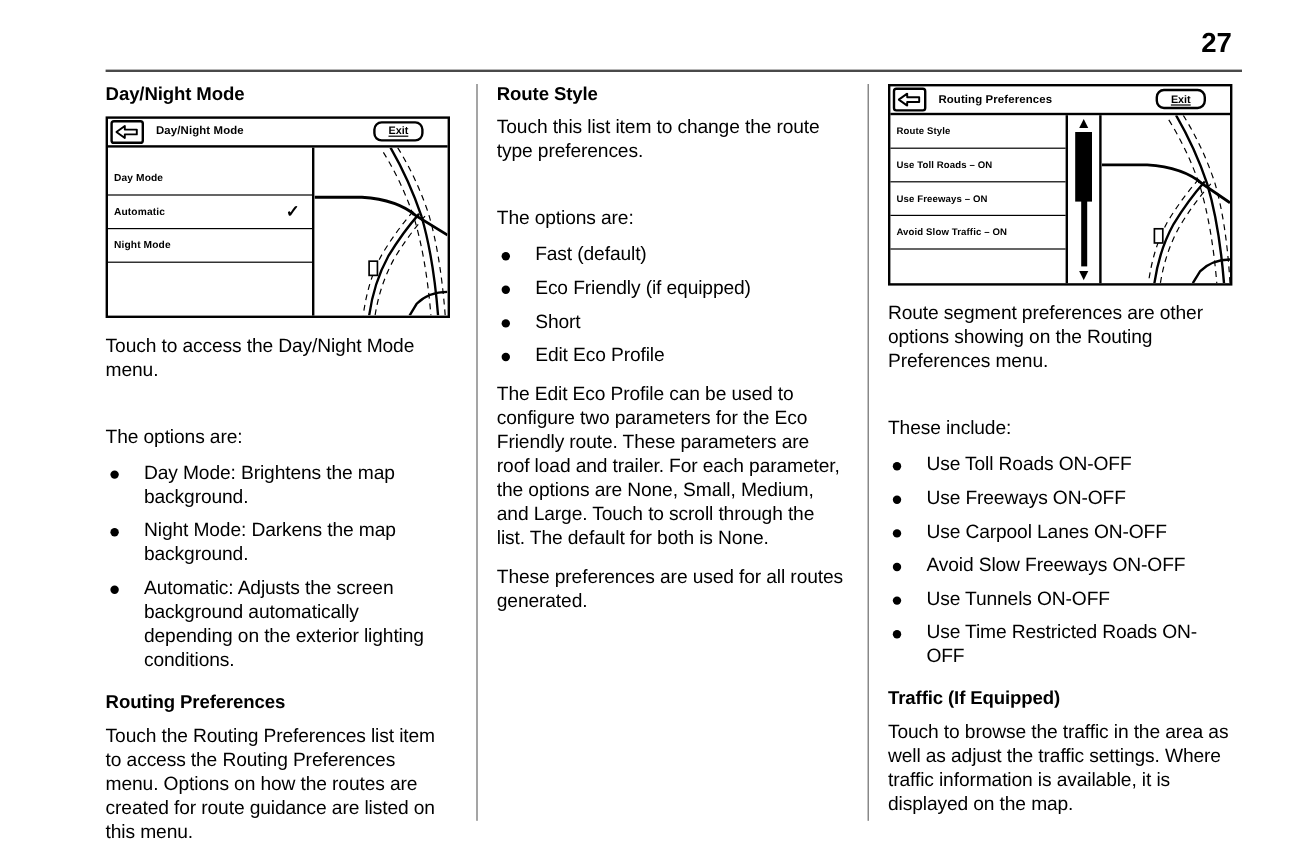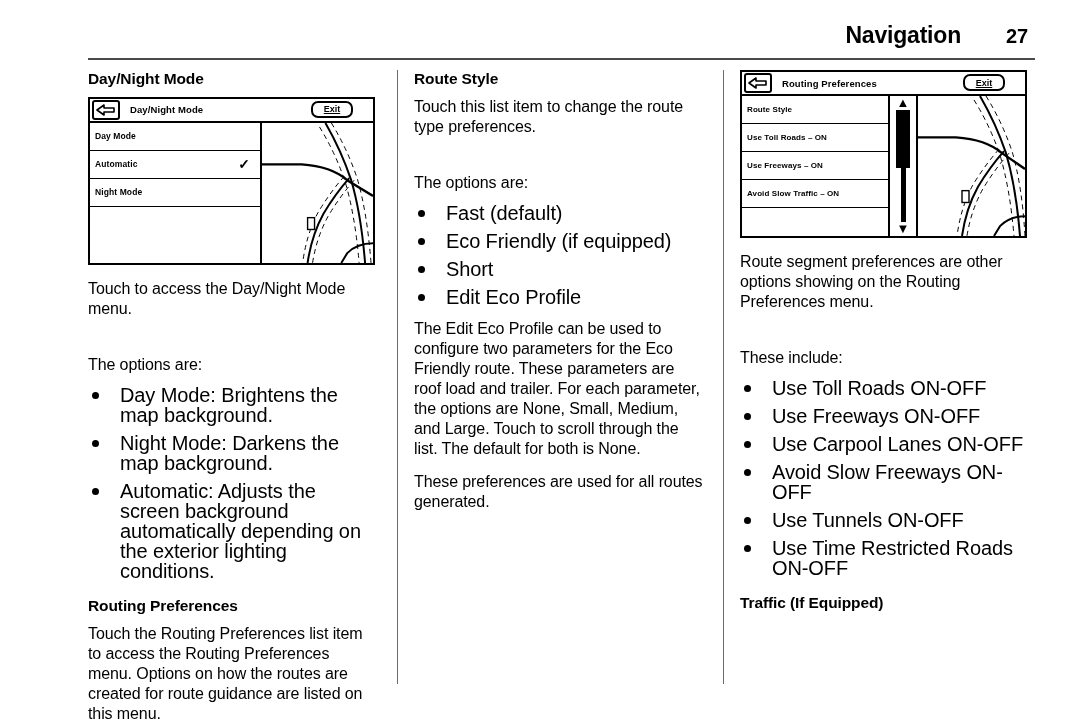--- a/index.html
+++ b/index.html
@@ -30,24 +30,24 @@
     align-items: baseline;
     gap: 40px;
     padding-right: 2px;
   }
   #page-header .hdr-title {
     font-size: 23px;
     font-weight: bold;
     letter-spacing: -0.2px;
   }
   #page-header .hdr-page {
-    font-size: 20px;
+    font-size: 23px;
     font-weight: bold;
     min-width: 32px;
-    text-align: center;
+    text-align: left;
   }
   #header-rule {
     position: absolute;
     left: 88px;
     top: 58px;
     width: 947px;
     height: 2px;
     background: #4a4a4a;
   }
 
@@ -89,21 +89,21 @@
   }
   p.para.tight { margin-bottom: 10px; margin-top: 36px; }
 
   ul.bullets {
     list-style: none;
     margin: 0 0 12px 0;
     padding: 0;
   }
   ul.bullets li {
     position: relative;
-    font-size: 20px;
+    font-size: 16px;
     line-height: 20px;
     padding-left: 32px;
     margin-bottom: 8px;
     letter-spacing: -0.1px;
   }
   ul.bullets li:last-child { margin-bottom: 0; }
   ul.bullets li::before {
     content: "";
     position: absolute;
     left: 4px;
@@ -205,21 +205,21 @@
   .dev-map svg { display: block; width: 100%; height: 100%; }
 
   
   #device-daynight {
     width: 287px;
     height: 168px;
   }
   #device-daynight .dev-list {
     width: 172px;
     border-right: 2px solid #000;
-    padding-top: 0;
+    padding-top: 12px;
   }
   #device-daynight .dev-list .li { height: 28px; }
   #device-daynight .dev-list .li:first-child { border-top: 0; }
   #device-daynight .dev-list-spacer { flex: 1 1 auto; }
 
   
   #device-routing {
     width: 287px;
     height: 168px;
   }
@@ -254,21 +254,20 @@
     width: 14px;
     height: 58px;
     background: #000;
   }
 </style>
 </head>
 <body>
 
 <div id="page-header">
   <div class="hdr-row">
-    <span class="hdr-title">Navigation</span>
     <span class="hdr-page">27</span>
   </div>
 </div>
 <div id="header-rule"></div>
 
 <div class="col-divider" id="divider-1"></div>
 <div class="col-divider" id="divider-2"></div>
 
 <div class="column" id="col-1">
 
@@ -405,13 +404,14 @@
   <ul class="bullets">
     <li>Use Toll Roads ON-OFF</li>
     <li>Use Freeways ON-OFF</li>
     <li>Use Carpool Lanes ON-OFF</li>
     <li>Avoid Slow Freeways ON-OFF</li>
     <li>Use Tunnels ON-OFF</li>
     <li>Use Time Restricted Roads ON-OFF</li>
   </ul>
 
   <h2 class="sec-head spaced">Traffic (If Equipped)</h2>
+  <p class="para">Touch to browse the traffic in the area as well as adjust the traffic settings. Where traffic information is available, it is displayed on the map.</p>
 </div>
 
 </body></html>

